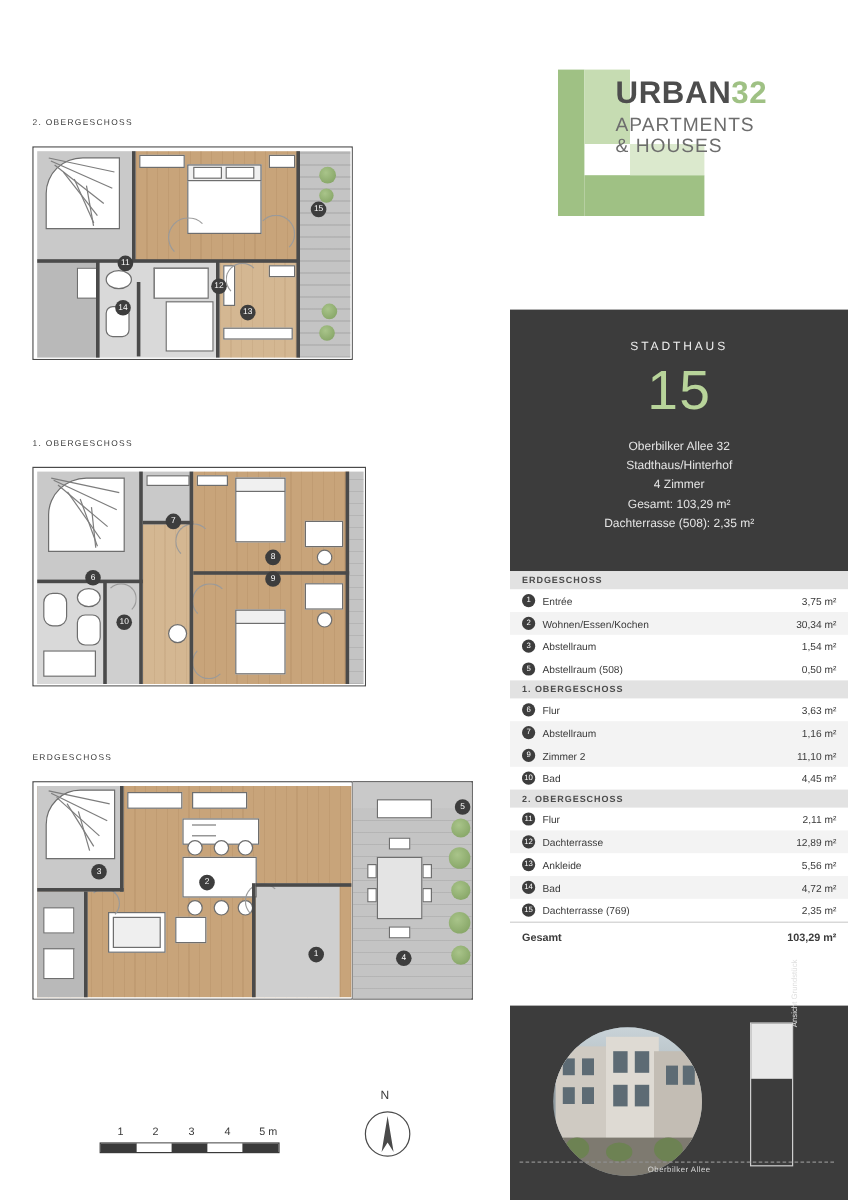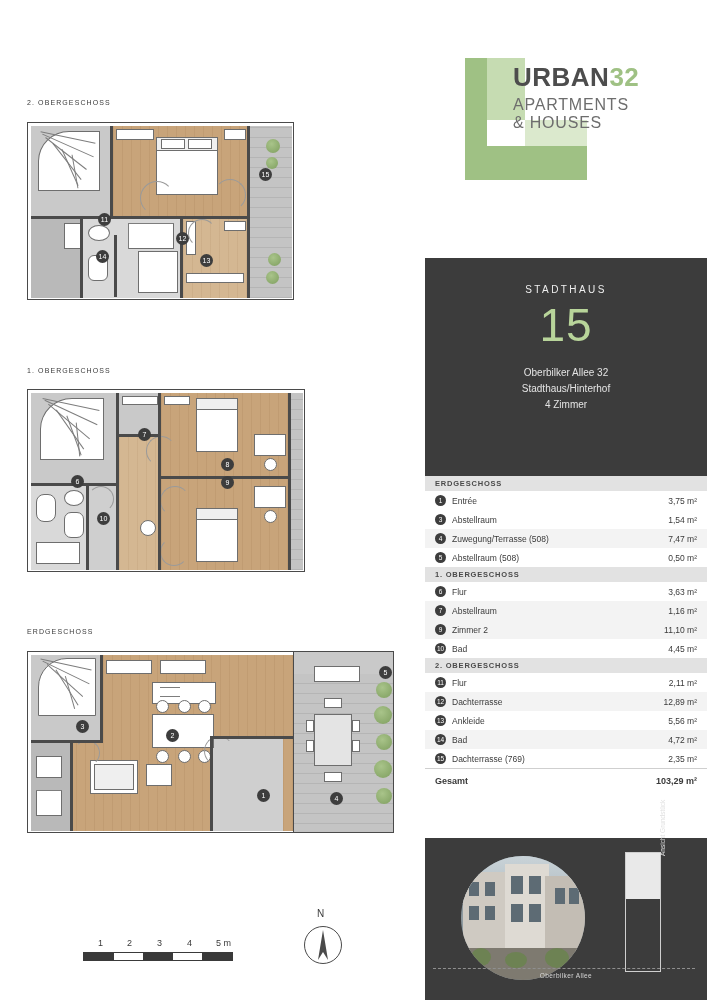--- a/index.html
+++ b/index.html
@@ -431,40 +431,42 @@
       </div>
     </div>
 
     <div class="dark-panel">
       <div class="dp-title">STADTHAUS</div>
       <div class="dp-num">15</div>
       <div class="dp-lines">
         <div class="dp-line">Oberbilker Allee 32</div>
         <div class="dp-line">Stadthaus/Hinterhof</div>
         <div class="dp-line">4 Zimmer</div>
+        <div class="dp-line">Gesamt: 103,29 m²</div>
+        <div class="dp-line">Dachterrasse (508): 2,35 m²</div>
       </div>
     </div>
 
     <div class="table-wrap">
 
       <div class="sec-head">ERDGESCHOSS</div>
       <div class="row">
         <span class="num">1</span>
         <span class="nm">Entrée</span>
         <span class="ar">3,75 m²</span>
       </div>
+      <div class="row alt">
+        <span class="num">2</span>
+        <span class="nm">Wohnen/Essen/Kochen</span>
+        <span class="ar">30,34 m²</span>
+      </div>
       <div class="row">
         <span class="num">3</span>
         <span class="nm">Abstellraum</span>
         <span class="ar">1,54 m²</span>
-      </div>
-      <div class="row alt">
-        <span class="num">4</span>
-        <span class="nm">Zuwegung/Terrasse (508)</span>
-        <span class="ar">7,47 m²</span>
       </div>
       <div class="row">
         <span class="num">5</span>
         <span class="nm">Abstellraum (508)</span>
         <span class="ar">0,50 m²</span>
       </div>
 
       <div class="sec-head">1. OBERGESCHOSS</div>
       <div class="row">
         <span class="num">6</span>

